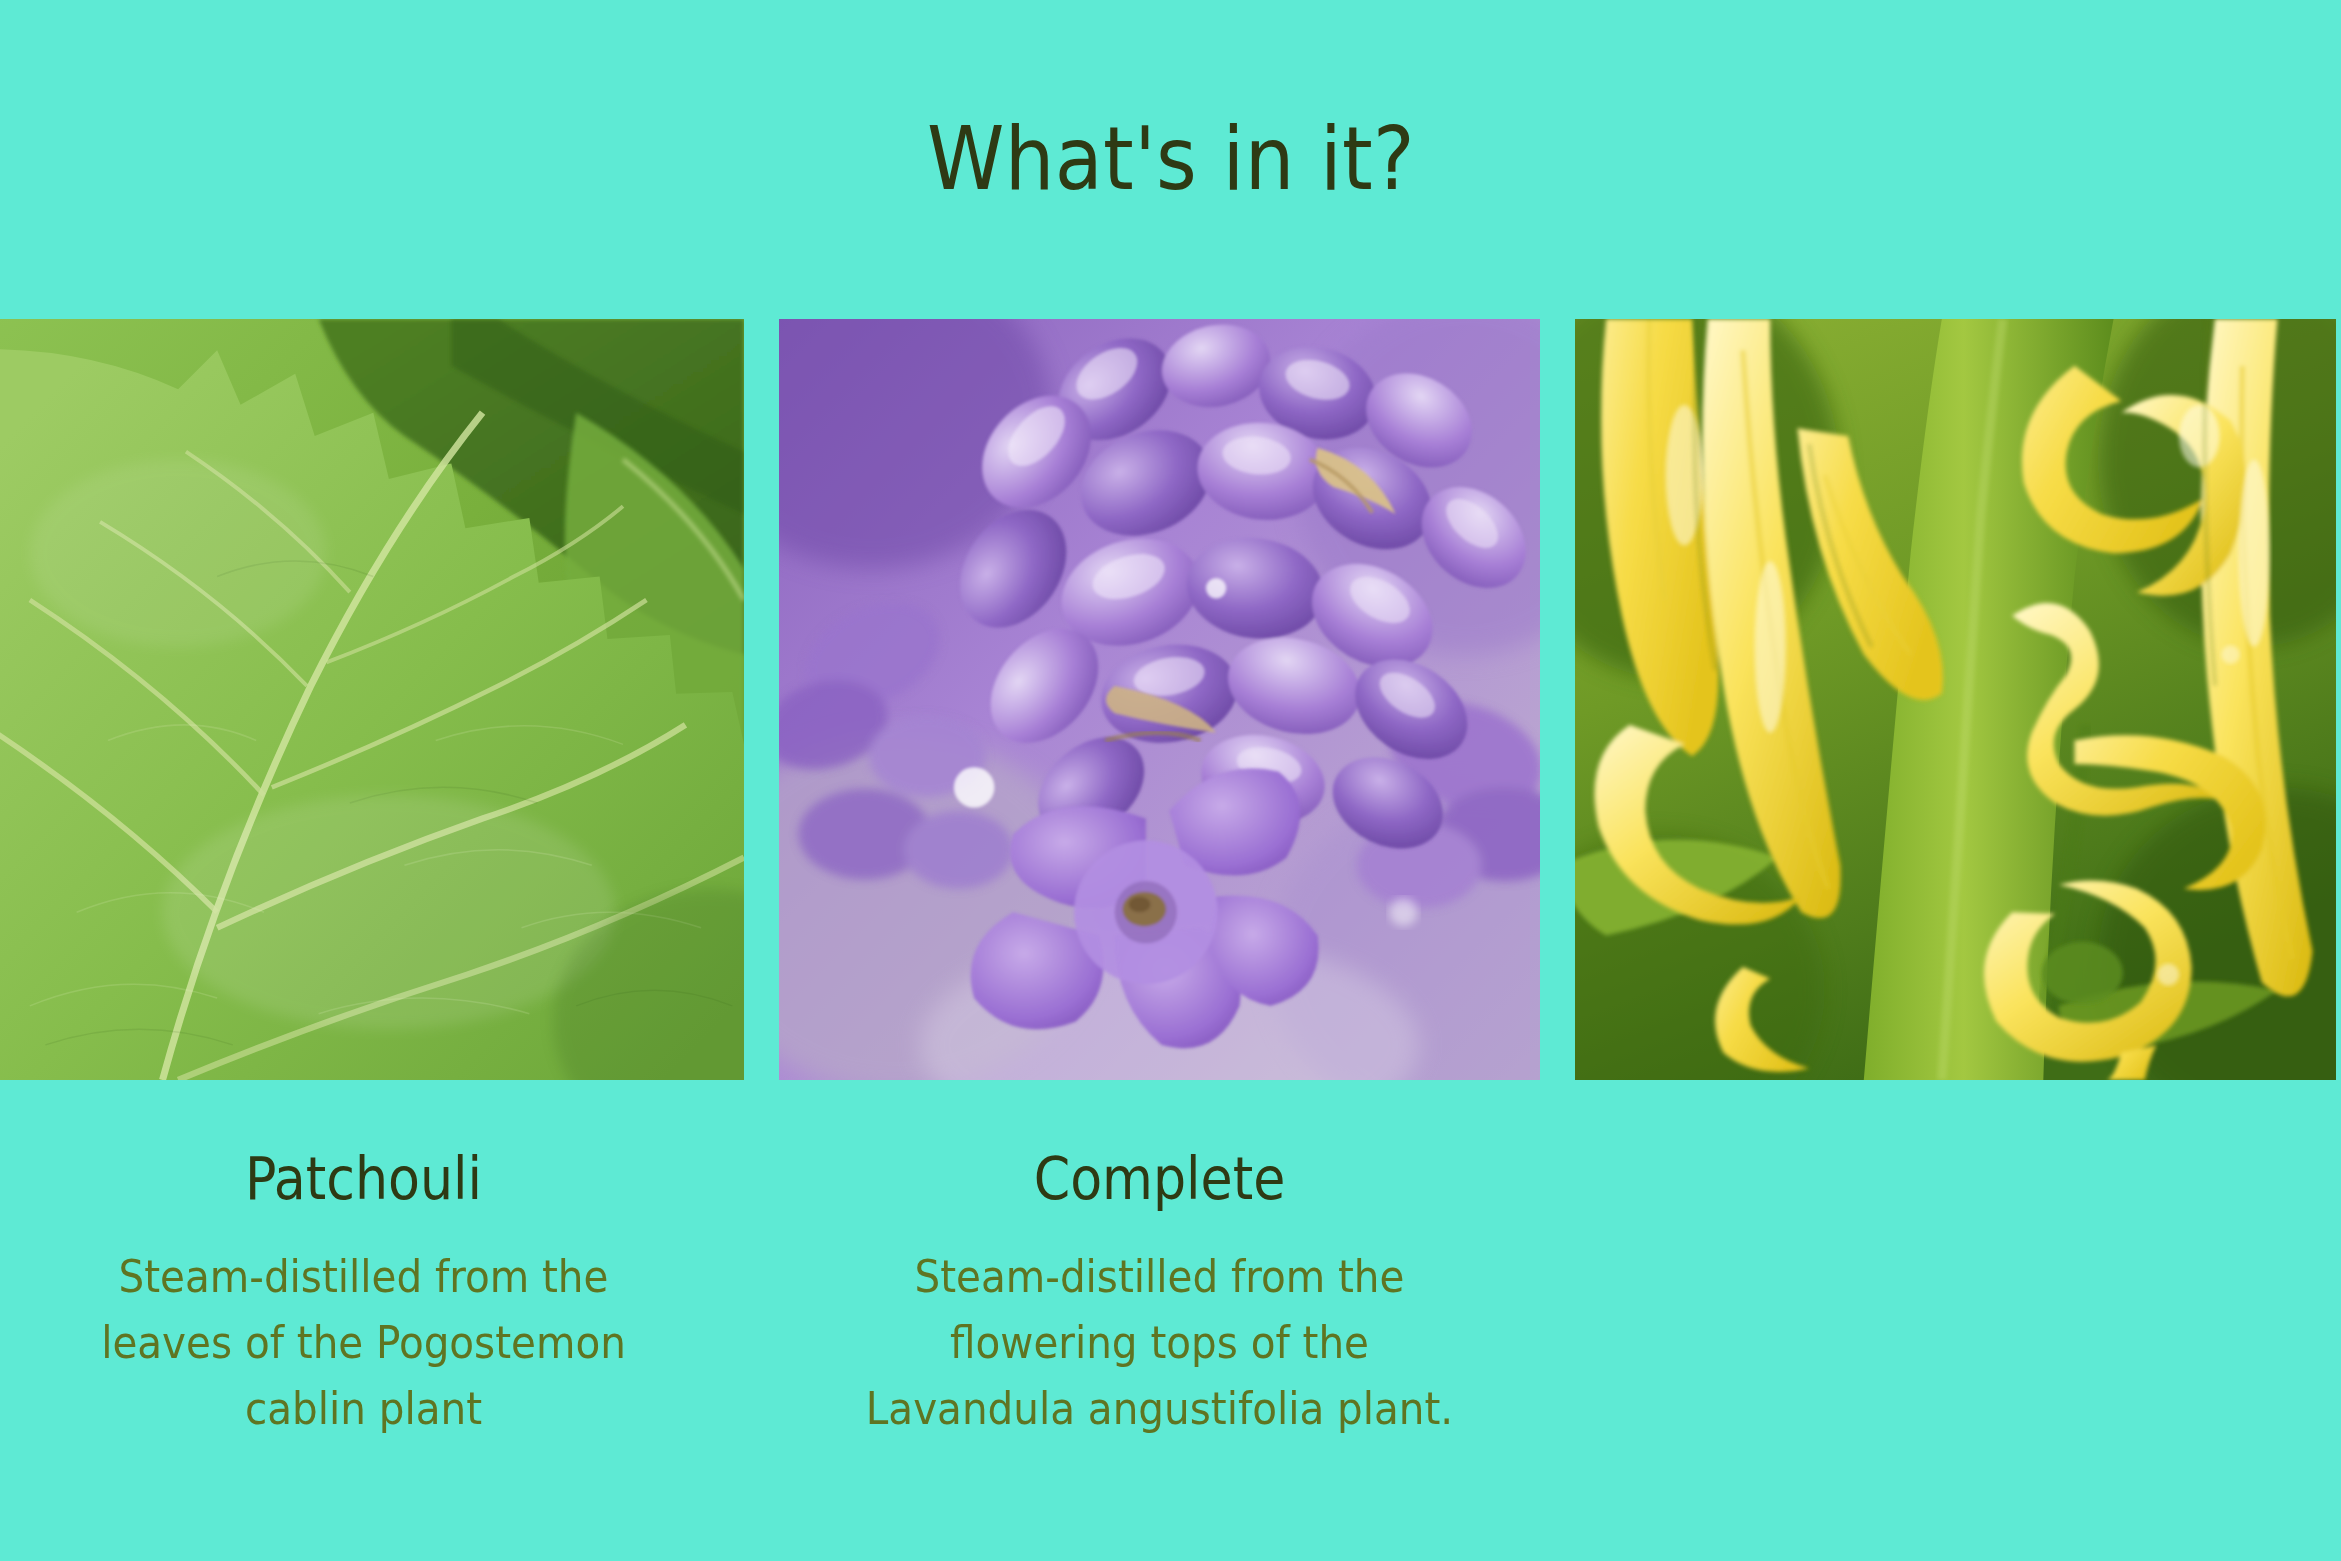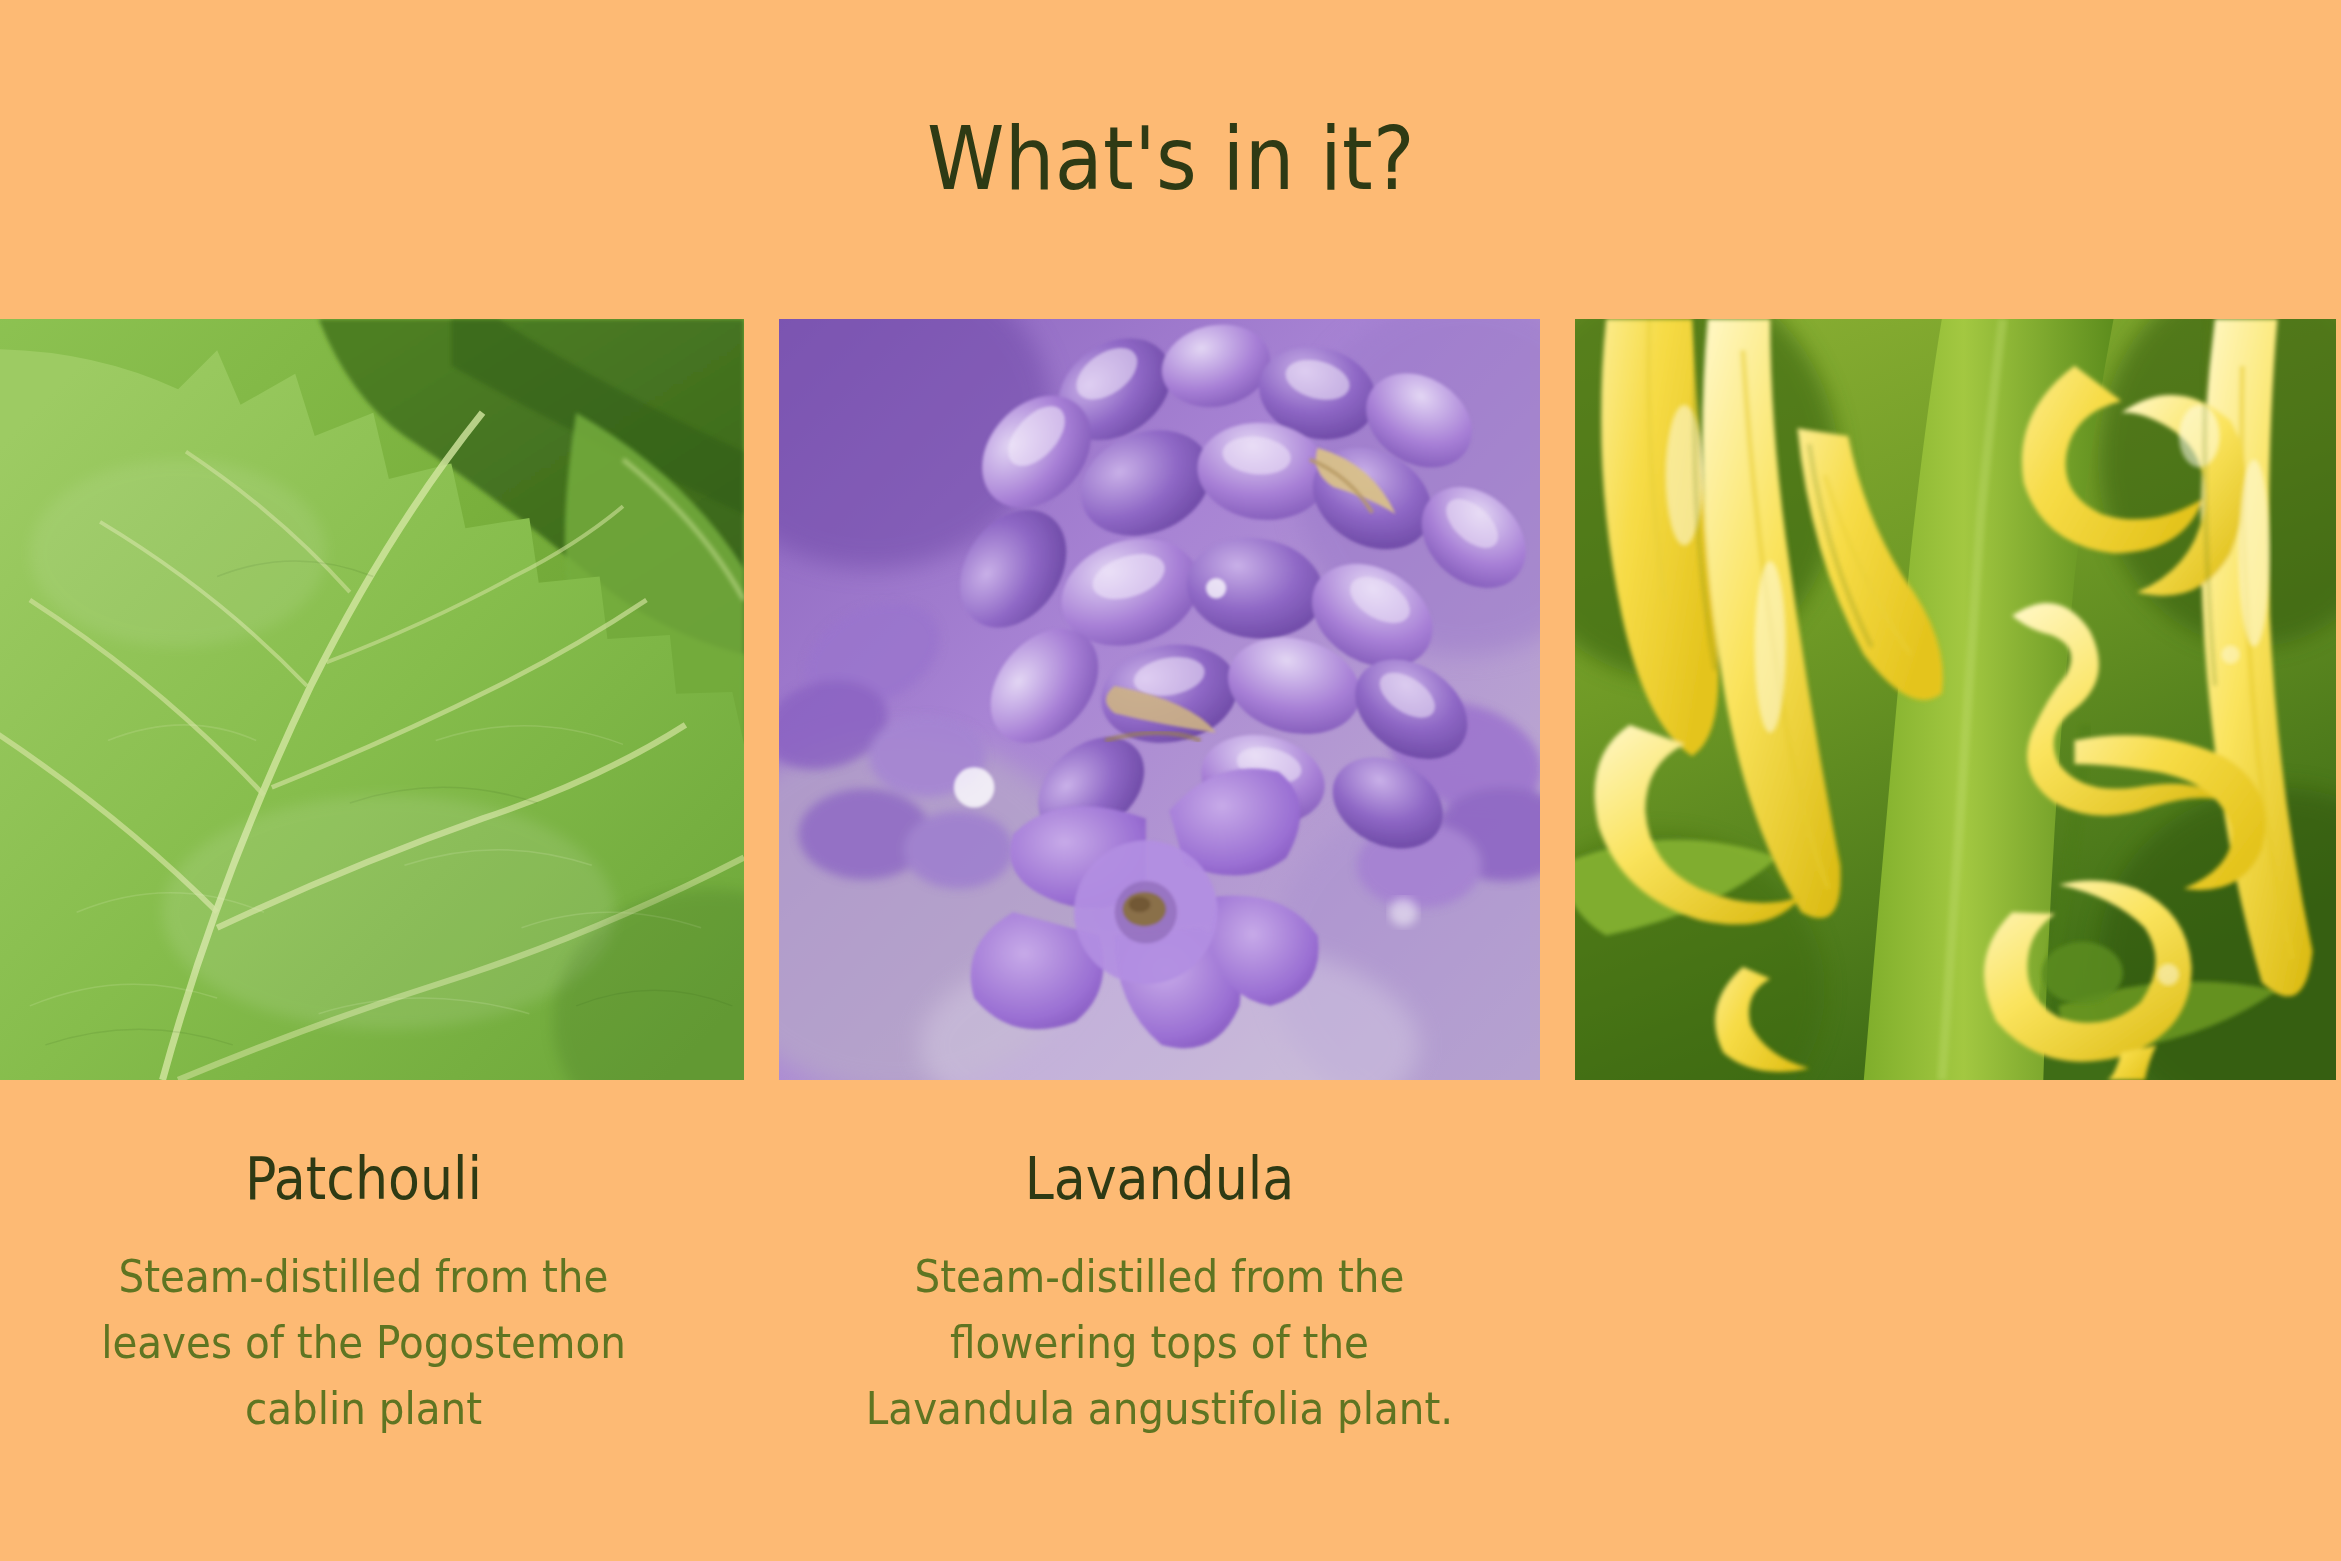--- a/index.html
+++ b/index.html
@@ -2,21 +2,21 @@
 <html style="font-size:12.5px"><head>
 <meta charset="utf-8">
 <style>
   * { margin:0; padding:0; box-sizing:border-box; }
   html, body {
     width:2342px; height:1561px;
     background:#ffffff;
     font-family:"DejaVu Sans Condensed","Liberation Sans",sans-serif;
     overflow:hidden;
   }
-  .page { position:relative; width:2342px; height:1561px; background:#fdba74; }
+  .page { position:relative; width:2342px; height:1561px; background:#5eead4; }
 
   .page-title {
     position:absolute;
     top:116px; left:0; width:2342px;
     text-align:center;
     font-size:87px;
     line-height:1.0;
     font-weight:400;
     letter-spacing:0.4px;
     color:#2e3a14;
@@ -263,21 +263,21 @@
             <circle cx="470" cy="760" r="40" fill="#8d6ab7" opacity="0.7"></circle>
             <ellipse cx="468" cy="756" rx="28" ry="22" fill="#8a6f4a"></ellipse>
             <ellipse cx="462" cy="750" rx="14" ry="10" fill="#6b532f" opacity="0.8"></ellipse>
           </g>
 
           <circle cx="250" cy="600" r="26" fill="#ffffff" opacity="0.8" filter="url(#l-blur3)"></circle>
           <circle cx="560" cy="345" r="13" fill="#ffffff" opacity="0.75" filter="url(#l-blur3)"></circle>
           <circle cx="800" cy="760" r="18" fill="#ffffff" opacity="0.5" filter="url(#l-blur2)"></circle>
         </svg>
       </div>
-      <div class="card-title">Lavandula</div>
+      <div class="card-title">Complete</div>
       <div class="card-desc">Steam-distilled from the
 flowering tops of the
 Lavandula angustifolia plant.</div>
     </div>
 
     <div class="card">
       <div class="card-photo">
         <svg class="photo-svg" viewBox="0 0 975 975" preserveAspectRatio="xMidYMid slice">
           <defs>
             <linearGradient id="y-bg" x1="0" y1="0" x2="0.4" y2="1">

